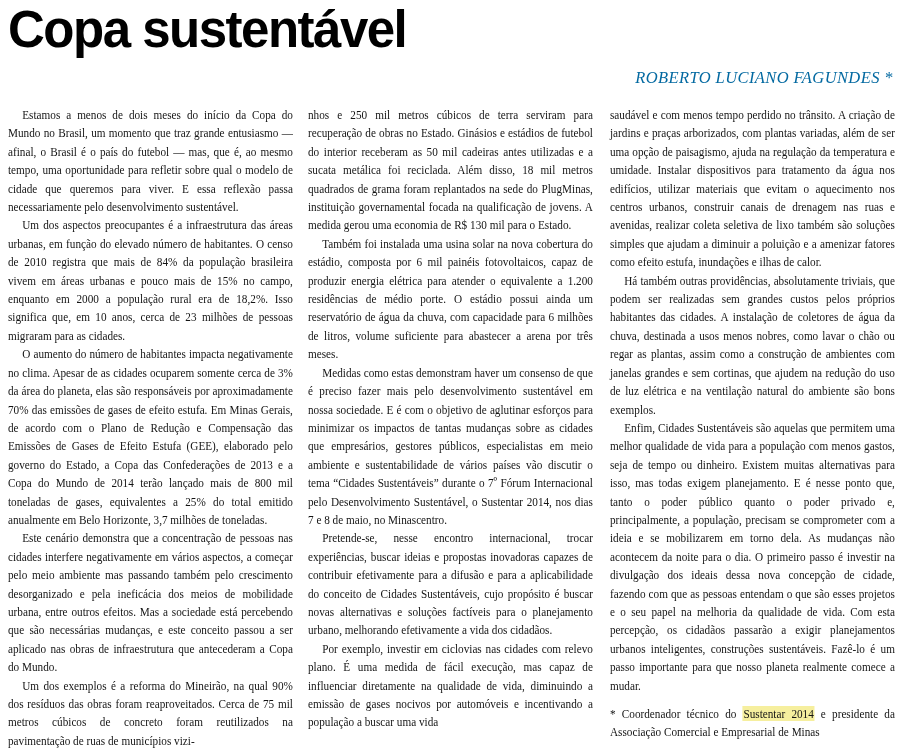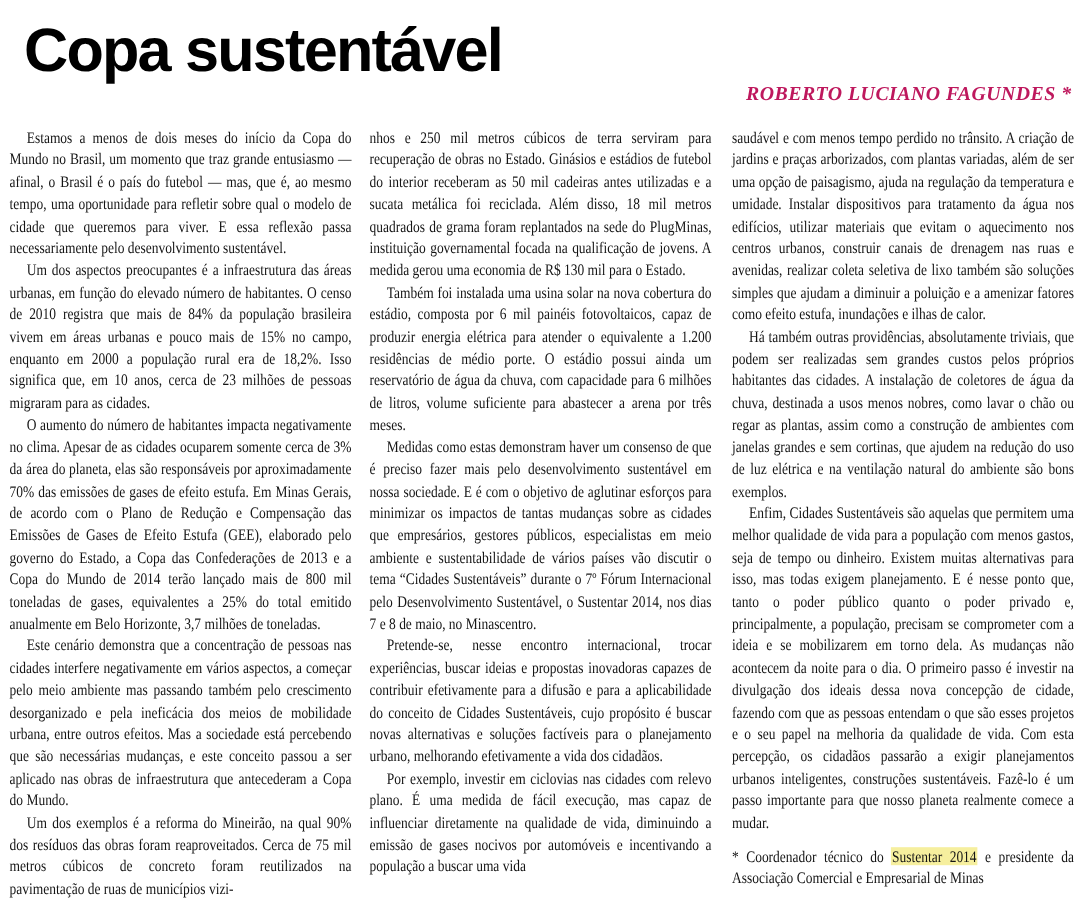--- a/index.html
+++ b/index.html
@@ -11,39 +11,39 @@
   .page {
     position: relative;
     width: 900px; height: 752px;
     background: #ffffff;
     font-family: "Liberation Serif", serif;
     color: #141414;
   }
   .title {
     position: absolute;
     left: 8px; top: 0px;
-    margin: 12px;
+    margin: 0;
     font-family: "Liberation Sans", sans-serif;
     font-size: 51px;
     font-weight: 700;
     letter-spacing: -1.5px;
     color: #000000;
     white-space: nowrap;
   }
   .byline {
     position: absolute;
     left: 8px; top: 68px;
     width: 885px;
     text-align: right;
     font-family: "Liberation Serif", serif;
     font-style: italic;
-    font-weight: 700;
+    font-weight: 400;
     font-size: 16.5px;
     letter-spacing: 0.4px;
-    color: #be185d;
+    color: #0369a1;
   }
   .col {
     position: absolute;
     top: 106px;
     width: 340px;
     transform: scaleX(0.838);
     transform-origin: 0 0;
     font-size: 13.4px;
     line-height: 18.4px;
     text-align: justify;

